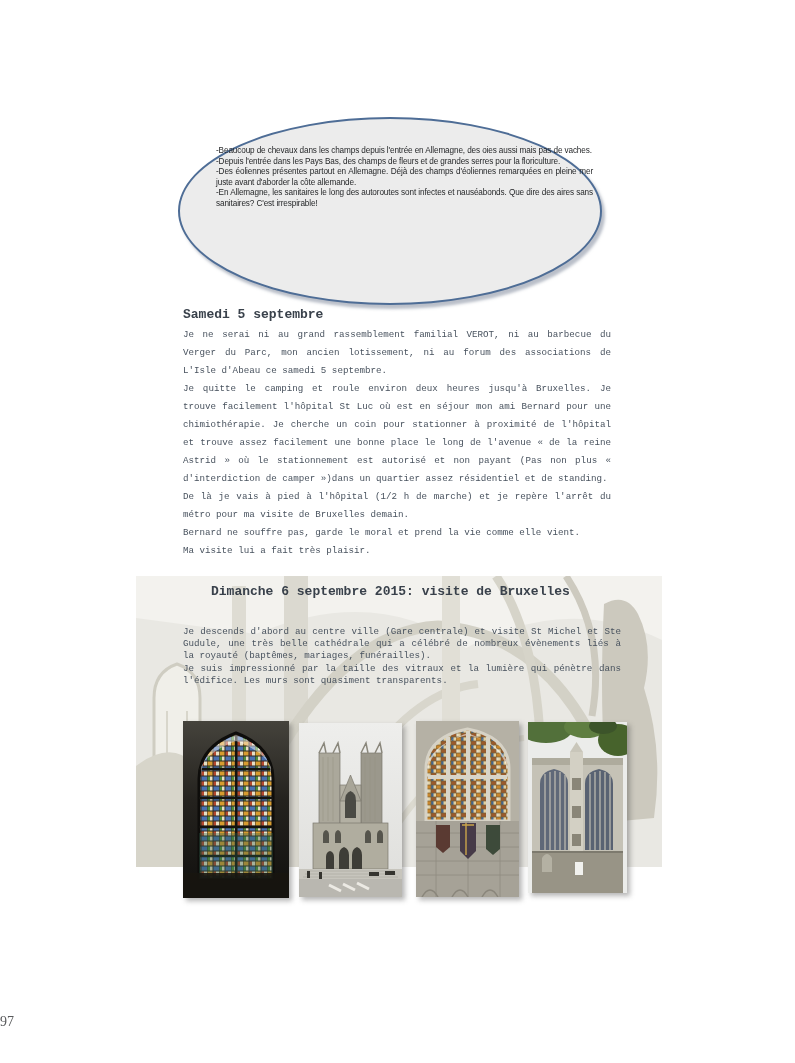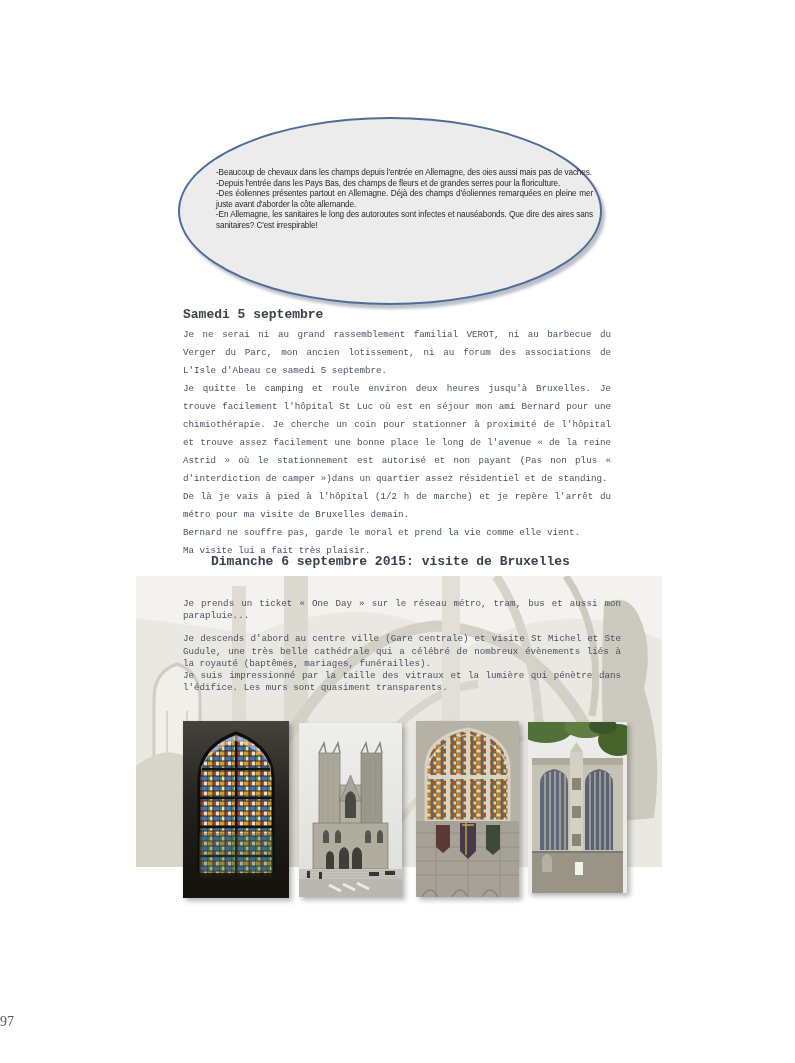--- a/index.html
+++ b/index.html
@@ -10,42 +10,42 @@
 
   
   .callout {
     position:absolute; left:178px; top:117px; width:424px; height:188px;
     border-radius:50%;
     background:#ececec;
     border:2px solid #4e6d96;
     box-shadow:3px 4px 3px rgba(118,128,148,0.5);
   }
   .callout-text {
-    position:absolute; left:216px; top:168px; width:377px;
+    position:absolute; left:216px; top:146px; width:377px;
     font-size:8.2px; line-height:10.5px; letter-spacing:-0.12px;
     color:#26282a; text-align:justify;
   }
   .callout-text p { margin:0; }
   .heading {
     position:absolute; left:183px;
     font-family:"Liberation Mono","DejaVu Sans Mono",monospace;
     font-size:13px; font-weight:bold; color:#39414b; white-space:nowrap;
   }
   #h1 { top:307px; }
-  #h2 { top:554px; z-index:2;padding-left:28px; }
+  #h2 { top:584px; z-index:2;padding-left:28px; }
 
   .bodytext {
     position:absolute; left:183px;
     font-family:"Liberation Mono","DejaVu Sans Mono",monospace;
     color:#48525e; font-size:9.2px; line-height:18px; text-align:justify;
   }
   .bodytext p { margin:0; }
   #sec1 { top:326px; width:428px; }
   #sec2 { top:598px; width:438px; line-height:12.2px; z-index:2; }
-  #sec2 .gap { margin-top:11px; }
+  #sec2 .gap { margin-top:28px; }
 
   
   .photo-section { position:absolute; left:136px; top:576px; width:526px; height:291px; z-index:1; }
   .photo-section svg { display:block; width:100%; height:100%; }
 
   .photo { position:absolute; z-index:3; box-shadow:3px 3px 5px rgba(70,70,70,0.4); background:#ddd; }
   .photo svg { display:block; width:100%; height:100%; }
   #ph1 { left:183px; top:721px; width:106px; height:177px; }
   #ph2 { left:299px; top:723px; width:103px; height:174px; }
   #ph3 { left:416px; top:721px; width:103px; height:176px; }
@@ -93,21 +93,20 @@
       <path d="M236,291 Q300,170 388,162" fill="none" stroke="#dcdad0" stroke-width="6"></path>
       <rect x="306" y="0" width="18" height="291" fill="#e1dfd6"></rect>
       <path d="M360,0 Q420,90 400,291" fill="none" stroke="#d6d4c9" stroke-width="9"></path>
       <path d="M468,28 q22,-12 34,10 q16,32 6,74 q20,62 10,130 l-44,4 q-12,-96 -6,-218 Z" fill="#ccc9be"></path>
       <path d="M430,0 q40,60 26,140" fill="none" stroke="#cdcabf" stroke-width="7"></path>
       <path d="M0,190 q40,-30 64,6 l0,95 -64,0 Z" fill="#d7d5ca"></path>
     </svg>
   </div>
 
   <div class="bodytext" id="sec2">
-    <p>Je prends un ticket « One Day » sur le réseau métro, tram, bus et aussi mon parapluie...</p>
     <p class="gap">Je descends d'abord au centre ville (Gare centrale) et visite St Michel et Ste Gudule, une très belle cathédrale qui a célébré de nombreux évènements liés à la royauté (baptêmes, mariages, funérailles).</p>
     <p>Je suis impressionné par la taille des vitraux et la lumière qui pénètre dans l'édifice. Les murs sont quasiment transparents.</p>
   </div>
 
   <div class="photo" id="ph1">
     <svg viewBox="0 0 106 177" preserveAspectRatio="none" aria-hidden="true">
       <defs>
         <linearGradient id="ph1bg" x1="0" y1="0" x2="0" y2="1">
           <stop offset="0" stop-color="#45433c"></stop>
             <stop offset="0.45" stop-color="#24221e"></stop>

